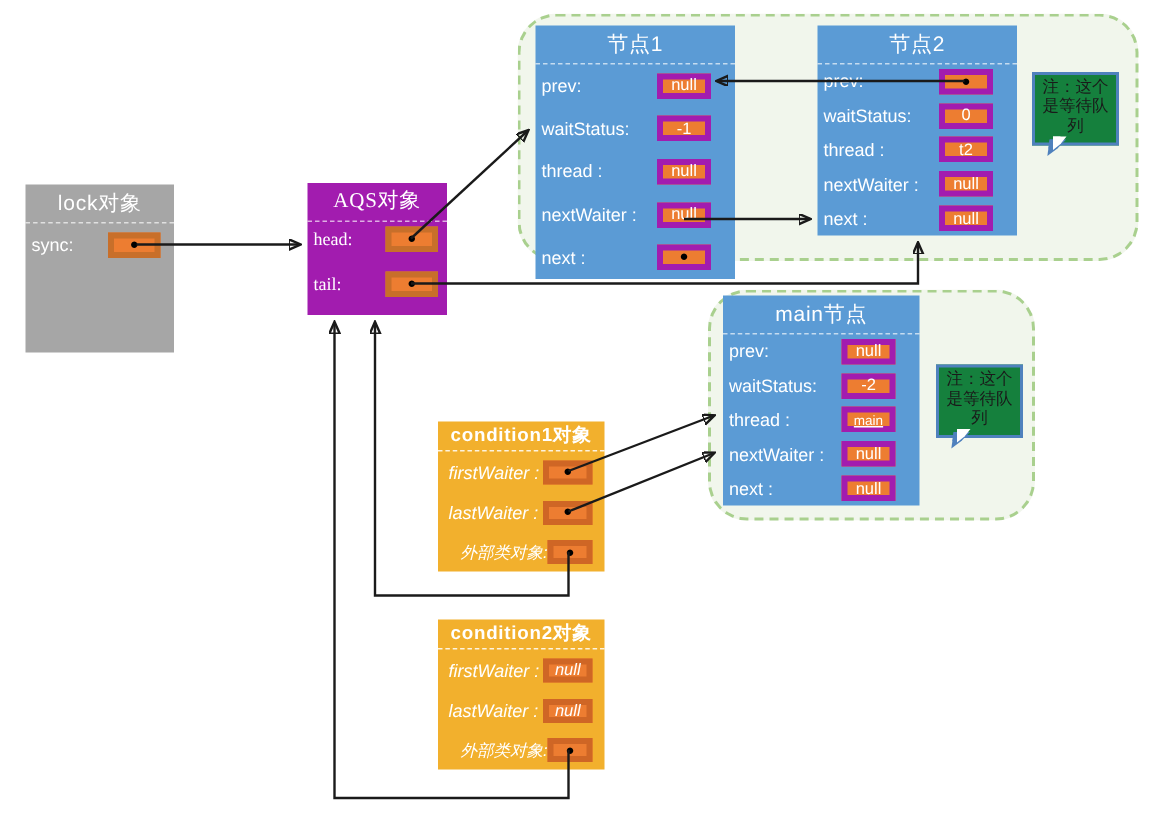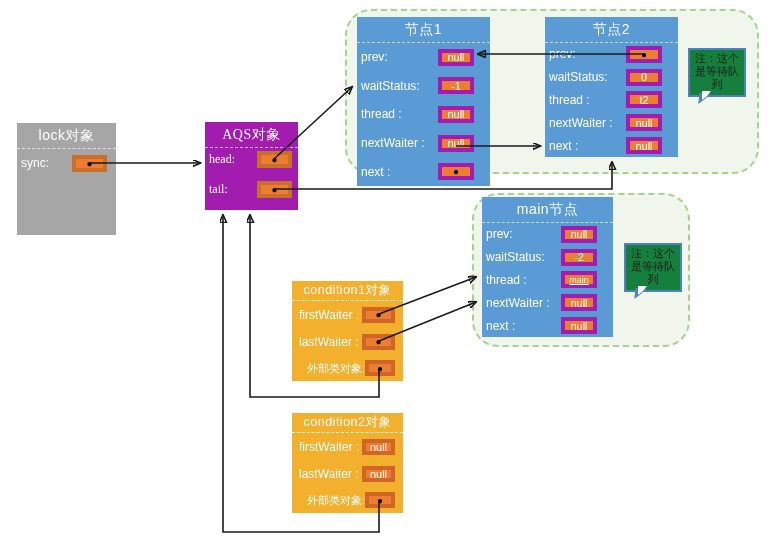--- a/index.html
+++ b/index.html
@@ -30,22 +30,22 @@
   
   .lock{background:#a6a6a6;}
   .lock .row{flex:none;height:26px;margin-top:1px;gap:12px;}
   .lock .val{width:35px;margin-right:9px;border-color:#c86f2a;}
   
   .aqs{background:#a21caf;font-family:Liberation Serif, serif;}
   .aqs-row{position:absolute;left:0;right:0;height:26px;display:flex;align-items:center;}
   .aqs .val{width:35px;margin-right:6px;border-color:#c86f2a;}
   
   .cond{background:#f2b02d;}
-  .cond .box-title{height:19px;line-height:19px;font-size:12.5px;border-bottom:1px dashed rgba(255,255,255,.85);}
-  .cond .row{flex:none;}
+  .cond .box-title{height:19px;line-height:19px;font-size:12.5px;border-bottom:1px dashed rgba(255,255,255,.85);font-weight:bold;}
+  .cond .row{flex:none;font-style:italic;}
   .cond .r1,.cond .r2{height:27px;}
   .cond .r3{height:26px;}
   .cond .lbl{padding-left:7px;}
   .cond .lbl.cjk{font-size:11px;padding-left:15px;}
   .cond .val{width:33px;height:16px;margin-right:8px;border-color:#cf6625;}
   
   .note{
     position:absolute;width:58px;background:#15803d;border:2px solid #4f81bd;color:#1a1a1a;
     font-size:11px;line-height:1.2;text-align:center;padding:2px 1px 3px 1px;box-sizing:border-box;
   }

